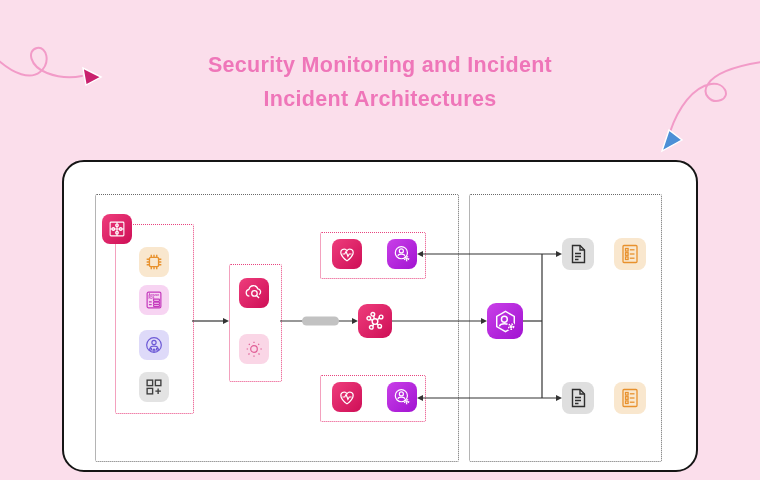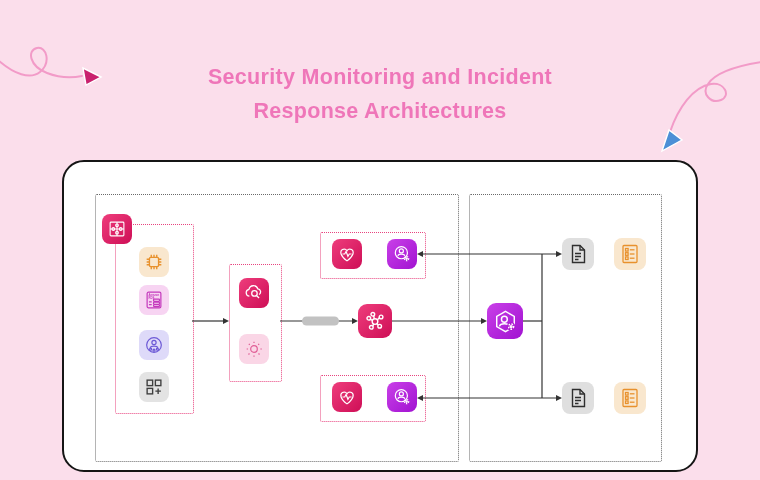--- a/index.html
+++ b/index.html
@@ -2,21 +2,21 @@
 <html><head>
 <meta charset="utf-8">
 <style>
   html,body{margin:0;padding:0;}
   body{
     width:760px;height:480px;position:relative;overflow:hidden;
     background:#FBDEEB;
     font-family:"Liberation Sans", sans-serif;
   }
   .title{
-    position:absolute;top:48px;left:0;right:0;margin:12px;
+    position:absolute;top:48px;left:0;right:0;margin:0;
     text-align:center;font-size:21.5px;font-weight:800;line-height:34px;
     color:#EF76B9;letter-spacing:.3px;
   }
   .title span{display:block;}
   .canvas{
     position:absolute;left:62px;top:160px;width:632px;height:308px;
     background:#FFFFFF;border:2px solid #151515;border-radius:22px;
   }
   .group{position:absolute;border:1.5px dotted #6a6a6a;border-radius:2px;}
   .group.pink{border-color:#E8447F;}
@@ -50,21 +50,21 @@
   <polygon points="101,49 83,40 86,57" fill="#C9216E" stroke="#ffffff" stroke-width="1.4"></polygon>
 </svg>
 
 <svg class="decor" style="left:628px;top:56px" width="132" height="104" viewBox="0 0 132 104">
   <path d="M134,6 C108,10 88,16 80,28 C73,38 83,48 93,44 C103,40 97,26 83,28 C65,31 50,52 42,76" fill="none" stroke="#F29BC8" stroke-width="2" stroke-linecap="round"></path>
   <polygon points="34,95 41,74 54,84" fill="#4C8FD6" stroke="#ffffff" stroke-width="1.4"></polygon>
 </svg>
 
 <h1 class="title">
   <span>Security Monitoring and Incident</span>
-  <span>Response Architectures</span>
+  <span>Incident Architectures</span>
 </h1>
 
 <div class="canvas">
 
   <div class="group" style="left:31px;top:32px;width:362px;height:266px"></div>
   <div class="group" style="left:405px;top:32px;width:191px;height:266px"></div>
   <div class="group pink" style="left:51px;top:62px;width:77px;height:188px"></div>
   <div class="group pink" style="left:165px;top:102px;width:51px;height:116px"></div>
   <div class="group pink" style="left:256px;top:70px;width:104px;height:45px"></div>
   <div class="group pink" style="left:256px;top:213px;width:104px;height:45px"></div>

